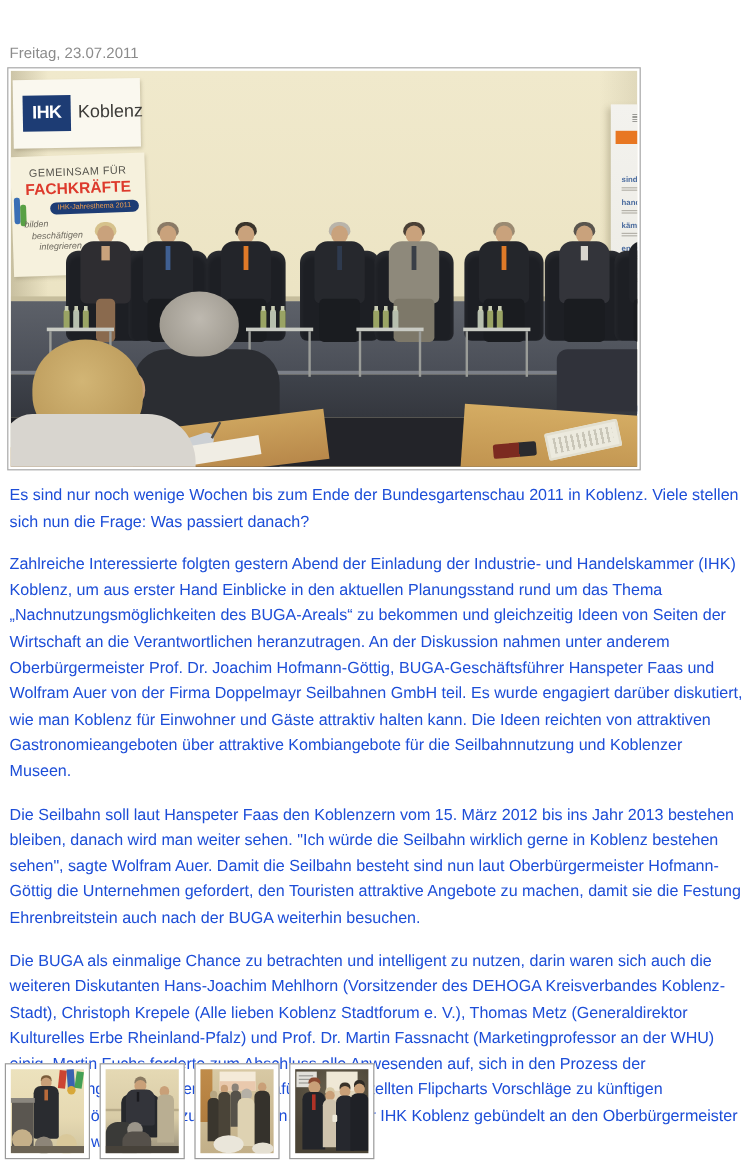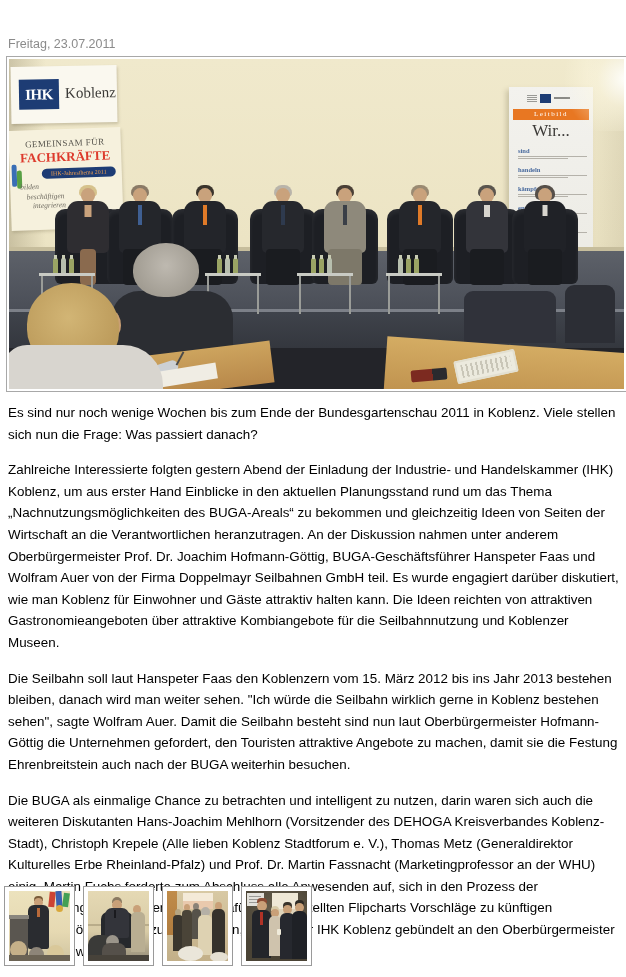--- a/index.html
+++ b/index.html
@@ -6,22 +6,22 @@
   body{background:#fff;font-family:"Liberation Sans","DejaVu Sans",sans-serif;}
   .page{position:relative;width:626px;height:977px;background:#fff;overflow:hidden;}
   .abs{position:absolute;}
 
   
   .title{position:absolute;left:8px;top:4px;font-size:22px;color:#333;letter-spacing:-0.2px;}
   .date{position:absolute;left:8px;top:37px;font-size:12.5px;color:#8b8b8b;}
 
   
   .photo-frame{position:absolute;left:6px;top:56px;border:1px solid #a8a8a8;background:#fff;padding:2px;cursor:pointer;}
-  .photo{position:relative;width:615px;height:330px;overflow:hidden;
-         background:linear-gradient(180deg,#f0e9cc 0%,#ece4c4 55%,#e2d9b8 72%,#ddd3b2 78%);font-family:Liberation Serif, serif;}
+  .photo{position:relative;width:522px;height:330px;overflow:hidden;
+         background:linear-gradient(180deg,#f0e9cc 0%,#ece4c4 55%,#e2d9b8 72%,#ddd3b2 78%);}
   .photo::before{content:"";position:absolute;inset:0;
          background:linear-gradient(90deg,rgba(110,100,70,.28),rgba(110,100,70,0) 6%,rgba(110,100,70,0) 94%,rgba(110,100,70,.12));}
   .flare{position:absolute;left:530px;top:-28px;width:140px;height:100px;
          background:radial-gradient(circle at 62% 48%,rgba(255,255,252,.98) 0%,rgba(255,250,228,.55) 28%,rgba(255,250,228,0) 62%);}
 
   
   .board-ihk{position:absolute;left:2px;top:7px;width:106px;height:57px;background:#faf8ef;
              transform:rotate(-1deg);box-shadow:1px 2px 3px rgba(90,80,50,.25);}
   .ihk-sq{position:absolute;left:8px;top:13px;width:40px;height:30px;background:#1d3c74;color:#fff;
           font-weight:bold;font-size:15px;text-align:center;line-height:30px;letter-spacing:-0.5px;}
@@ -100,21 +100,21 @@
   .desk-right{position:absolute;left:376px;top:286px;width:250px;height:62px;
       background:linear-gradient(180deg,#d4ac63,#bd8f4c);transform:rotate(4deg);}
   .card-right{position:absolute;left:446px;top:296px;width:62px;height:23px;background:#eceade;border-radius:2px;transform:rotate(-12deg);
       box-shadow:inset 0 0 0 2px #e2dfd0;}
   .card-right::after{content:"";position:absolute;left:6px;top:5px;right:6px;bottom:5px;
       background:repeating-linear-gradient(90deg,#c9c6b8 0 2px,transparent 2px 5px);}
   .obj-red{position:absolute;left:402px;top:310px;width:36px;height:12px;background:linear-gradient(90deg,#7c2a20 60%,#2a2a2e 60%);
       border-radius:2px;transform:rotate(-5deg);}
 
   
-  .article-body{position:absolute;left:8px;top:402px;width:612px;font-size:13.4px;line-height:21.6px;color:#000000;}
+  .article-body{position:absolute;left:8px;top:402px;width:612px;font-size:13.4px;line-height:21.6px;color:#1d4ed8;}
   .article-body p{margin:0 0 14px 0;}
 
   
   .thumb{position:absolute;top:886px;display:block;border:1px solid #9a9a9a;background:#fff;padding:4px;cursor:pointer;}
   .t-img{position:relative;width:61px;height:70px;overflow:hidden;}
   .t1{background:linear-gradient(180deg,#ece2bd 0%,#e6d9b2 58%,#cfc4a0 100%);}
   .t2{background:linear-gradient(180deg,#e5d9b4 0%,#d8cba6 58%,#958c78 100%);}
   .t3{background:linear-gradient(180deg,#d8c9a4,#c2af88);}
   .t4{background:radial-gradient(circle at 55% 30%,#6a6250,#4a4335 70%);}
 </style>

